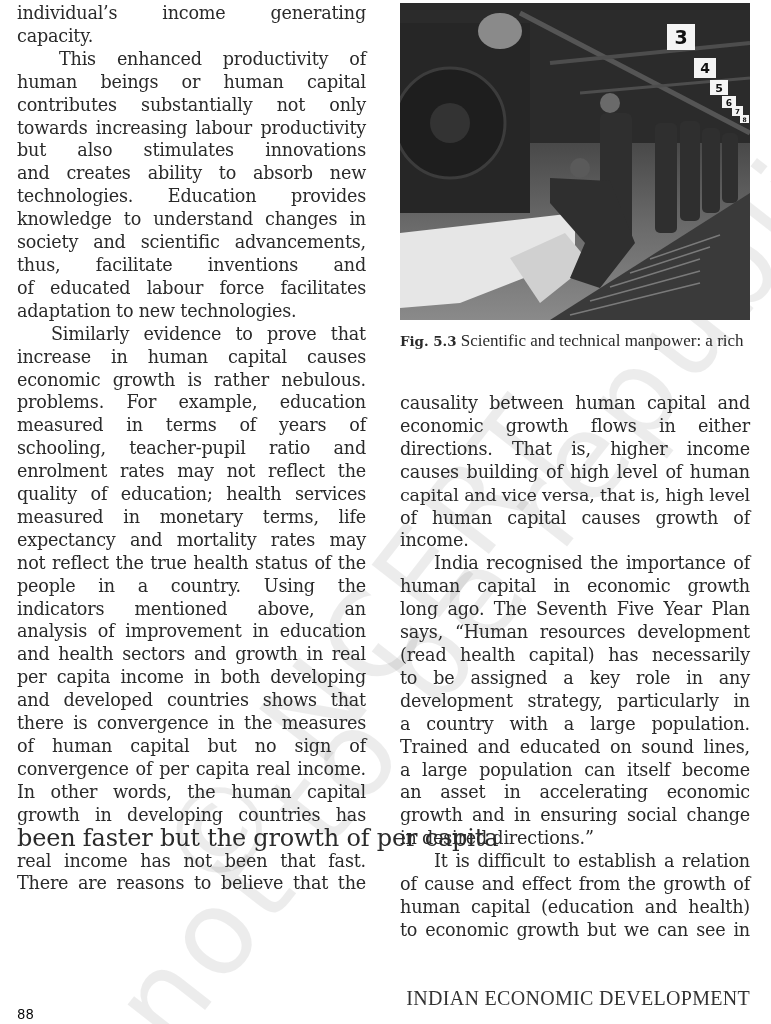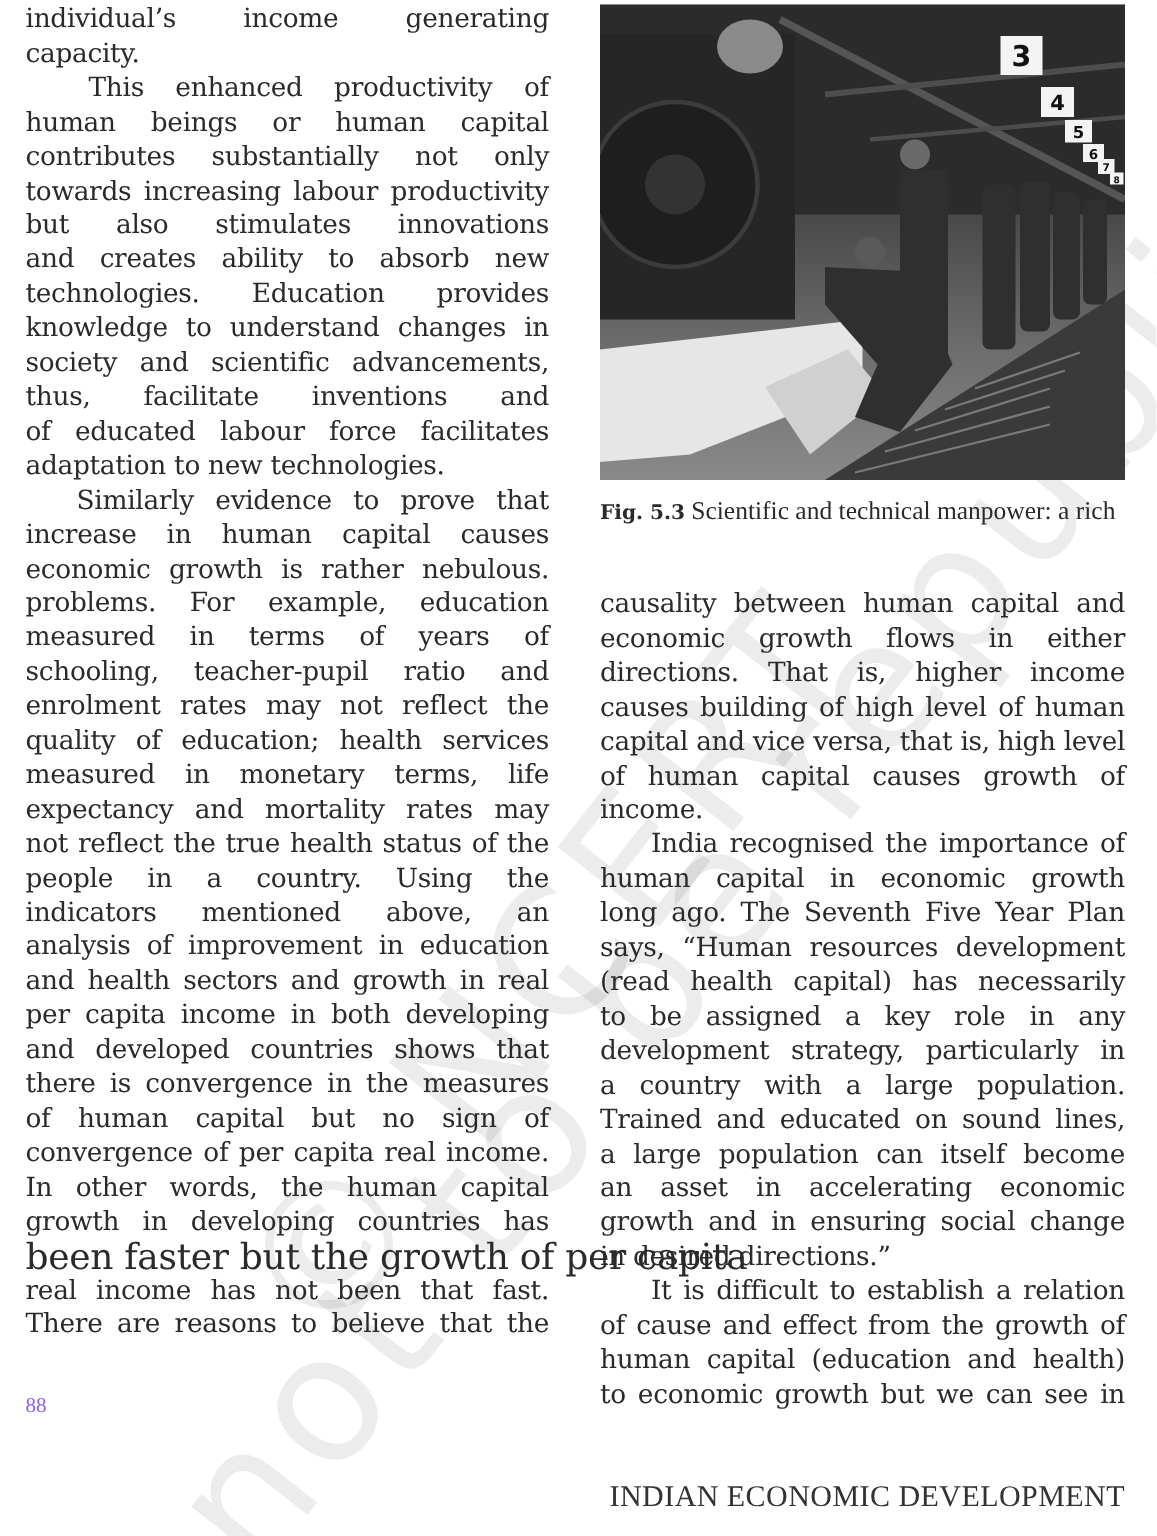--- a/index.html
+++ b/index.html
@@ -21,22 +21,22 @@
     overflow:hidden;
   }
   #figure svg { position:absolute; left:0; top:0; }
   #caption {
     position:absolute; left:400px; top:332px; width:350px; font-size:13.4px; line-height:18px; color:#2a2a2a;
   }
   #caption .fig-label { font-weight:bold; font-family:"DejaVu Serif", serif; }
   #caption .fig-text { font-family:"Liberation Serif", serif; font-size:17px; }
   #caption .fig-row2 { display:block; padding-left:66px; }
   #footer-page {
-    position:absolute; left:17px; top:930px; font-size:14px; color:#8b5cf6;
-    font-family:Liberation Serif, serif;
+    position:absolute; left:17px; top:1007px; font-size:14px; color:#000000;
+    font-family:Liberation Mono, monospace;
   }
   #footer-title {
     position:absolute; right:21px; top:987px; font-size:20px; color:#333; letter-spacing:0.3px;
     font-family:"Liberation Serif", serif;
   }
   #watermark {
     position:absolute; left:0; top:0; width:771px; height:1024px; pointer-events:none;
   }
   #watermark span {
     position:absolute; font-family:"DejaVu Sans", sans-serif; color:rgba(0,0,0,0.075);

